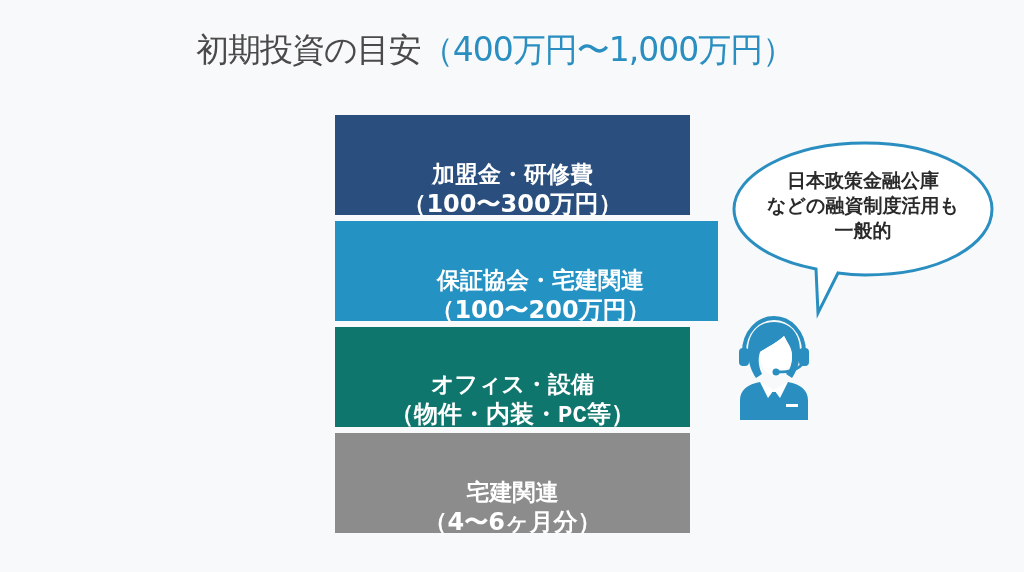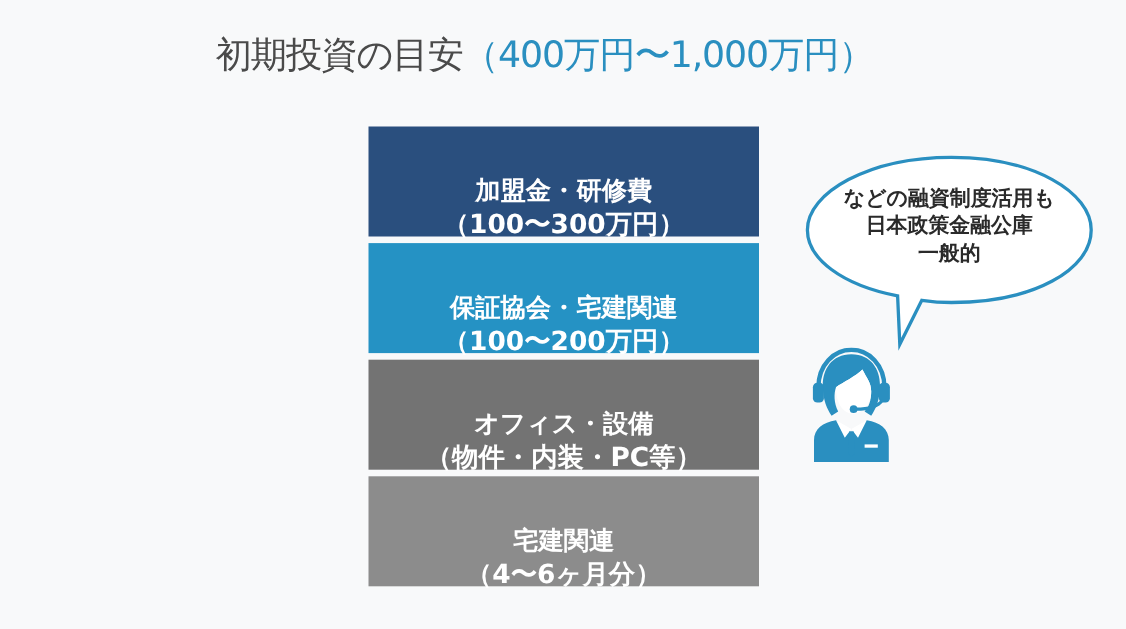--- a/index.html
+++ b/index.html
@@ -18,22 +18,22 @@
   .title .range { color: #2a8fc0; }
   .stack { position: absolute; left: 335px; top: 115px; width: 355px; }
   .block {
     width: 355px; color: #fff; text-align: center;
     display: flex; flex-direction: column; justify-content: center; align-items: center;
     font-weight: bold; margin-bottom: 6px;
   }
   .block .l1 { font-size: 23px; line-height: 32px; margin-top: 45px; }
   .block .l2 { font-size: 24px; line-height: 28px; }
   .b1 { height: 100px; background: #2a4f7e; }
-  .b2 { height: 100px; background: #2592c4; }
-  .b3 { height: 100px; background: #737373; }
+  .b2 { height: 100px; background: #2592c4; padding-left: 28px; }
+  .b3 { height: 100px; background: #0f766e; font-family: Liberation Mono, monospace; }
   .b4 { height: 100px; background: #8c8c8c; }
   .bubble-svg { position: absolute; left: 720px; top: 135px; }
   .bubble-text {
     position: absolute; left: 738px; top: 168px; width: 250px;
     text-align: center; font-size: 19px; font-weight: bold; color: #2a2a2a;
     line-height: 25px;
   }
   .operator { position: absolute; left: 734px; top: 316px; }
 </style>
 </head>
@@ -66,22 +66,22 @@
   <path d="M 145 8
            C 220 8, 272 40, 272 74
            C 272 110, 220 140, 145 140
            C 135 140, 125 139, 118 138
            L 98 178
            L 96 134
            C 45 124, 14 100, 14 74
            C 14 40, 70 8, 145 8 Z" fill="#ffffff" stroke="#2a8fc0" stroke-width="3" stroke-linejoin="miter"></path>
 </svg>
 <div class="bubble-text">
+  <div>日本政策金融公庫</div>
   <div>などの融資制度活用も</div>
-  <div>日本政策金融公庫</div>
   <div>一般的</div>
 </div>
 
 <svg class="operator" width="80" height="104" viewBox="0 0 80 104">
 
   <path d="M40 6 C22 6 14 20 14 34 C14 48 18 56 22 62 L28 58 C24 50 24 42 26 36 C32 32 44 26 50 20 C54 28 58 32 58 40 C58 48 56 54 52 58 L58 62 C62 56 66 48 66 34 C66 20 58 6 40 6 Z" fill="#2a8fc0"></path>
 
   <path d="M26 36 C32 32 44 26 50 20 C54 28 58 32 58 40 C58 52 50 60 42 60 C32 60 26 50 26 36 Z" fill="#ffffff"></path>
 
   <path d="M10 36 C10 16 24 2 40 2 C56 2 70 16 70 36" fill="none" stroke="#2a8fc0" stroke-width="4"></path>

